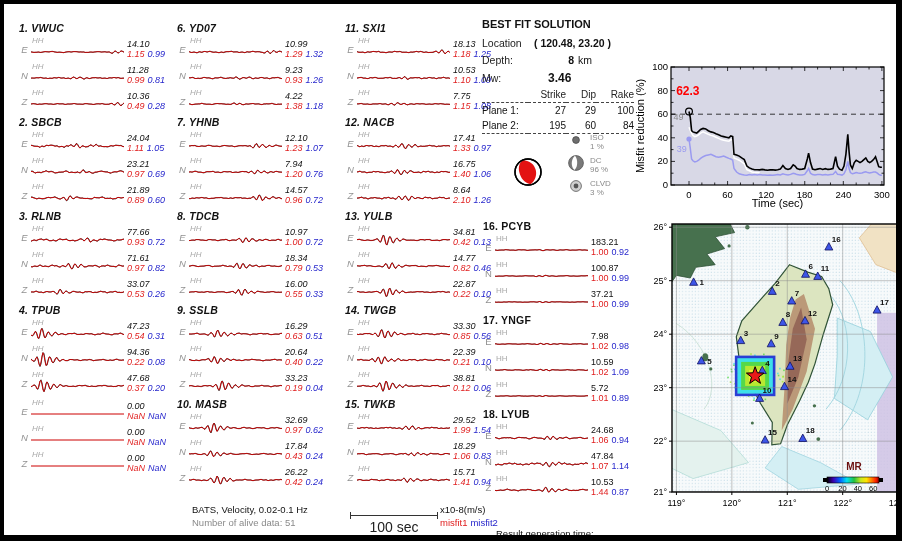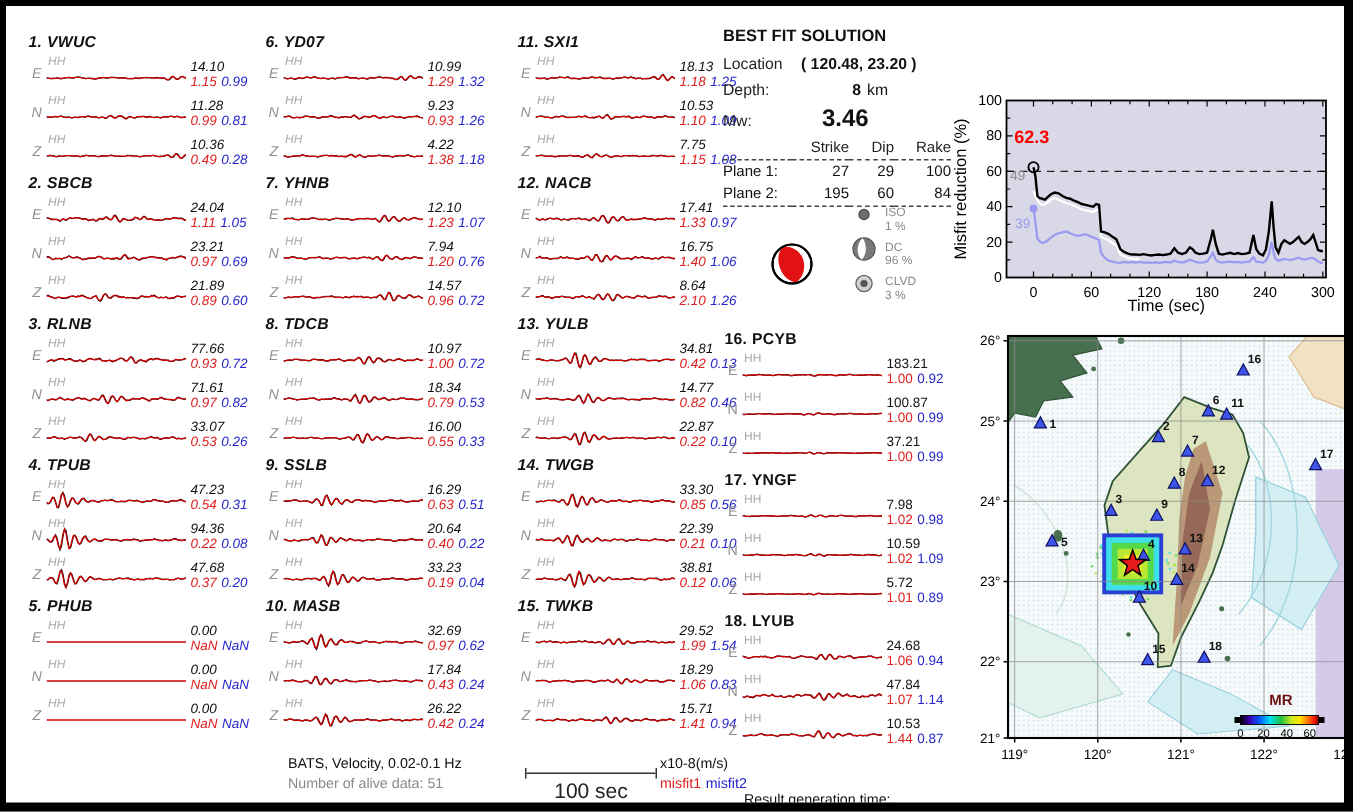--- a/index.html
+++ b/index.html
@@ -19,21 +19,21 @@
   .nums{margin-left:3px;font-size:9px;line-height:10px;width:43px;flex:none;}
   .amp{color:#111;}
   .m1{color:#e02020;margin-right:3px;}
   .m2{color:#2626cc;}
   
   #solution{position:absolute;left:478px;top:14px;width:166px;height:196px;font-size:10.5px;}
   .sol-title{font-weight:bold;font-size:11px;margin-bottom:7px;}
   .sol-row{margin-bottom:5px;display:flex;align-items:baseline;}
   .sol-lbl{width:52px;color:#222;flex:none;}
   .sol-val{font-weight:bold;}
-  .mw-val{font-size:16px;font-weight:bold;margin-left:14px;}
+  .mw-val{font-size:12px;font-weight:bold;margin-left:14px;}
   table.sol{border-collapse:collapse;font-size:10px;margin-top:2px;}
   table.sol td,table.sol th{padding:2px 0 2px 0;text-align:right;font-weight:normal;}
   table.sol .rowlbl{text-align:left;width:46px;}
   table.sol th{color:#222;}
   .dashbot{border-bottom:1px dashed #444;}
   .mech{position:relative;height:70px;margin-top:4px;}
   #beachball{position:absolute;left:26px;top:14px;}
   .decomp{position:absolute;left:84px;top:-10px;}
   .decomp-row{display:flex;align-items:flex-end;height:23px;}
   .decomp-ic{width:20px;text-align:center;flex:none;}
@@ -234,21 +234,20 @@
               <path d="M0 13.5 L1 13.3 L2 12.4 L3 12.0 L4 12.3 L5 13.9 L6 15.9 L7 15.5 L8 11.9 L9 7.9 L10 7.7 L11 11.7 L12 17.0 L13 18.6 L14 15.2 L15 10.5 L16 8.9 L17 10.9 L18 14.2 L19 16.3 L20 15.6 L21 13.4 L22 11.4 L23 11.2 L24 12.5 L25 14.1 L26 14.6 L27 13.6 L28 12.3 L29 11.4 L30 12.1 L31 12.8 L32 13.4 L33 13.3 L34 13.0 L35 12.6 L36 12.9 L37 13.3 L38 13.5 L39 13.4 L40 13.4 L41 13.3 L42 13.1 L43 13.2 L44 13.4 L45 13.3 L46 12.9 L47 12.7 L48 12.4 L49 12.5 L50 12.7 L51 12.9 L52 12.7 L53 12.7 L54 12.5 L55 12.7 L56 13.2 L57 13.2 L58 13.5 L59 13.5 L60 13.2 L61 13.0 L62 13.3 L63 13.3 L64 13.3 L65 13.3 L66 13.0 L67 12.7 L68 12.7 L69 12.6 L70 12.7 L71 12.9 L72 12.6 L73 12.5 L74 12.6 L75 12.7 L76 13.2 L77 13.2 L78 13.4 L79 13.2 L80 13.2 L81 13.2 L82 13.5 L83 13.4 L84 13.4 L85 13.3 L86 13.0 L87 12.6 L88 12.5 L89 12.8 L90 13.0 L91 12.9 L92 12.7 L93 12.4 " stroke="#cc0000" stroke-width="0.9" fill="none"></path>
             </svg>
           </div>
           <div class="nums">
             <div class="amp">47.68</div>
             <div><span class="m1">0.37</span><span class="m2">0.20</span></div>
           </div>
         </div>
       </div>
       <div class="station">
-        <div class="st-title">5. PHUB</div>
         <div class="trow">
           <span class="comp">E</span>
           <div class="twrap">
             <span class="ch">HH</span>
             <svg width="93" height="22" viewBox="0 0 93 22">
               <path d="M0 13 L93 13" stroke="#cc0000" stroke-width="1" fill="none"></path>
             </svg>
           </div>
           <div class="nums">
             <div class="amp">0.00</div>

